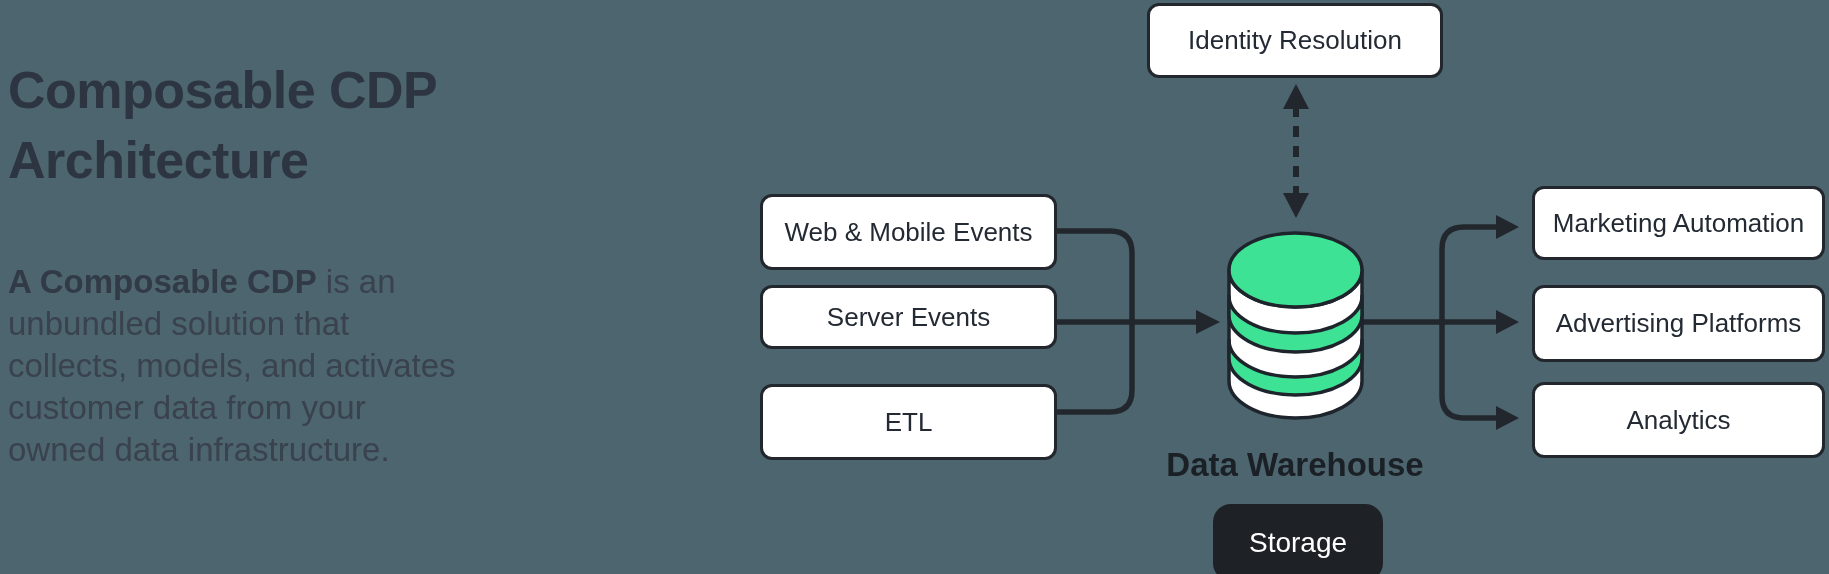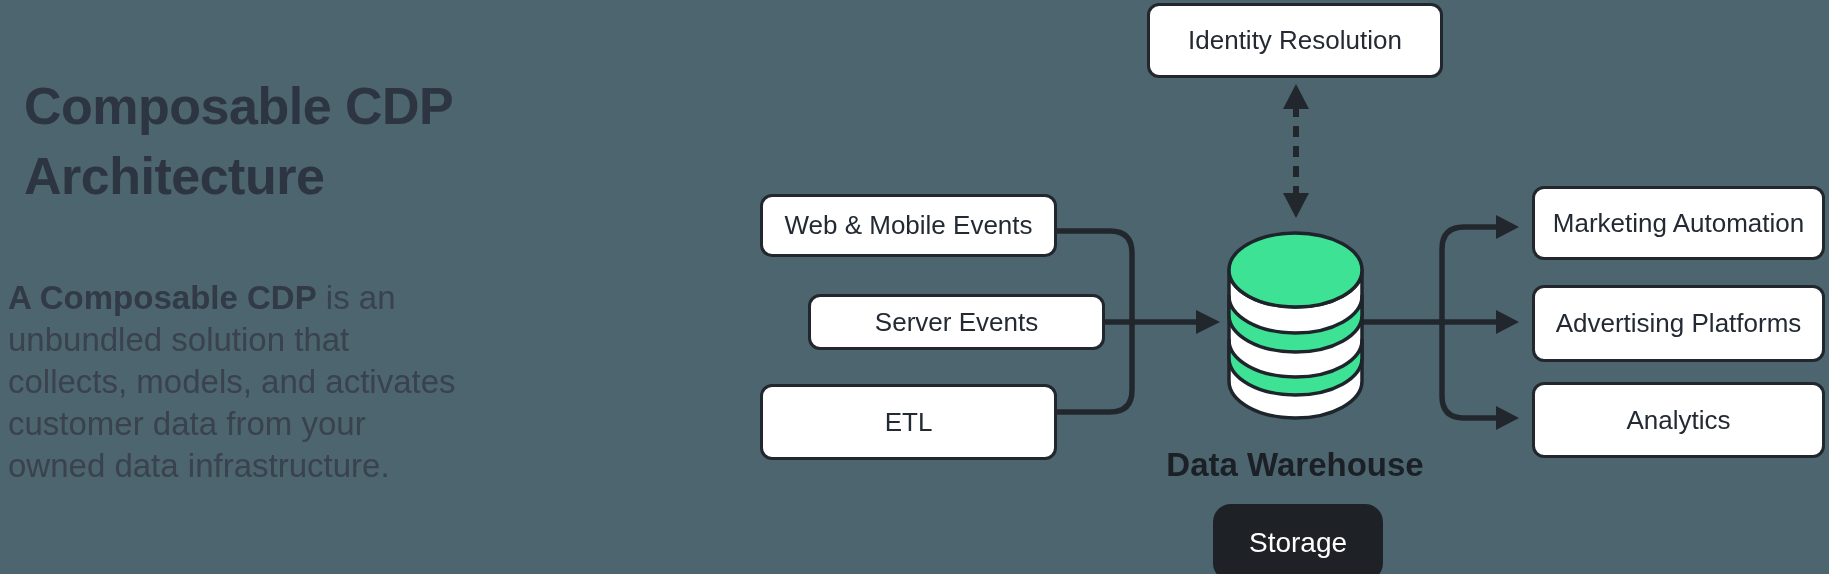--- a/index.html
+++ b/index.html
@@ -6,21 +6,21 @@
   .canvas{
     position:relative;
     width:1829px;height:574px;
     background:#4c656e;
     font-family:"Liberation Sans", sans-serif;
     overflow:hidden;
   }
   
   .intro{position:absolute;left:8px;top:55px;width:462px;}
   .intro h1{
-    margin:16px;
+    margin:0;
     font-size:52px;line-height:70px;font-weight:800;
     letter-spacing:-0.5px;color:#2d3542;
   }
   .intro p{
     margin:66px 0 0 0;
     font-size:33px;line-height:42px;font-weight:400;
     color:#39424e;
   }
   .intro p .lead{font-weight:700;color:#313a46;}
   
@@ -28,22 +28,22 @@
     position:absolute;
     background:#ffffff;
     border:3px solid #22272e;
     border-radius:12px;
     display:flex;align-items:center;justify-content:center;
     font-size:26px;font-weight:500;color:#232a33;
     box-sizing:border-box;
     text-align:center;
   }
   #node-identity   {left:1147px;top:3px;  width:296px;height:75px;}
-  #node-web        {left:760px; top:194px;width:297px;height:63px;}
-  #node-server     {left:760px; top:294px;width:297px;height:56px;margin-left:48px;}
+  #node-web        {left:760px; top:194px;width:297px;height:76px;}
+  #node-server     {left:760px; top:285px;width:297px;height:64px;}
   #node-etl        {left:760px; top:384px;width:297px;height:76px;}
   #node-marketing  {left:1532px;top:186px;width:293px;height:74px;}
   #node-advertising{left:1532px;top:285px;width:293px;height:77px;}
   #node-analytics  {left:1532px;top:382px;width:293px;height:76px;}
 
   .warehouse-label{
     position:absolute;left:1115px;top:446px;width:360px;
     text-align:center;
     font-size:33px;font-weight:700;color:#1b2026;
   }

